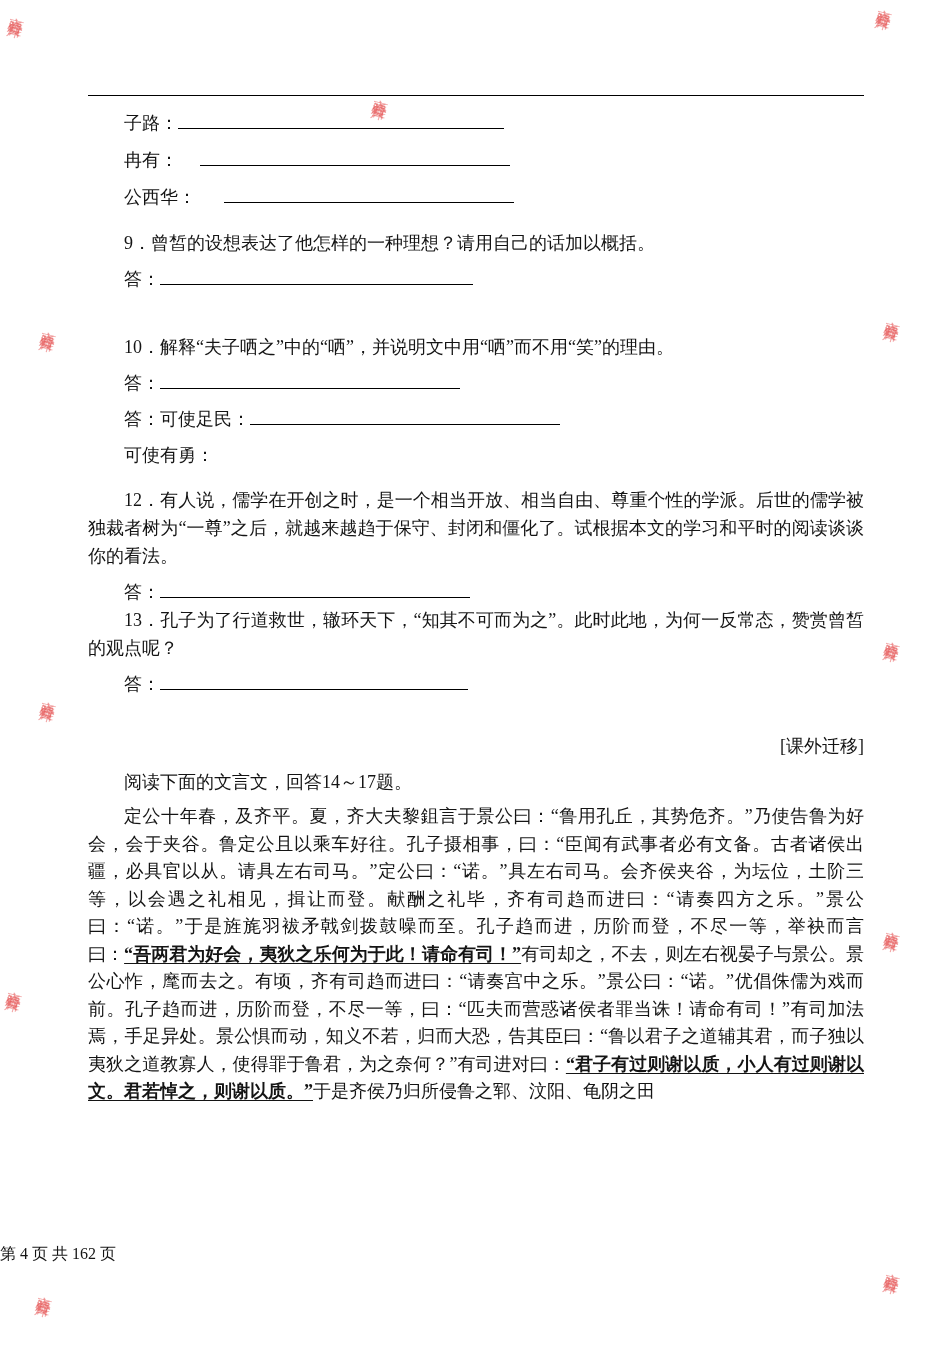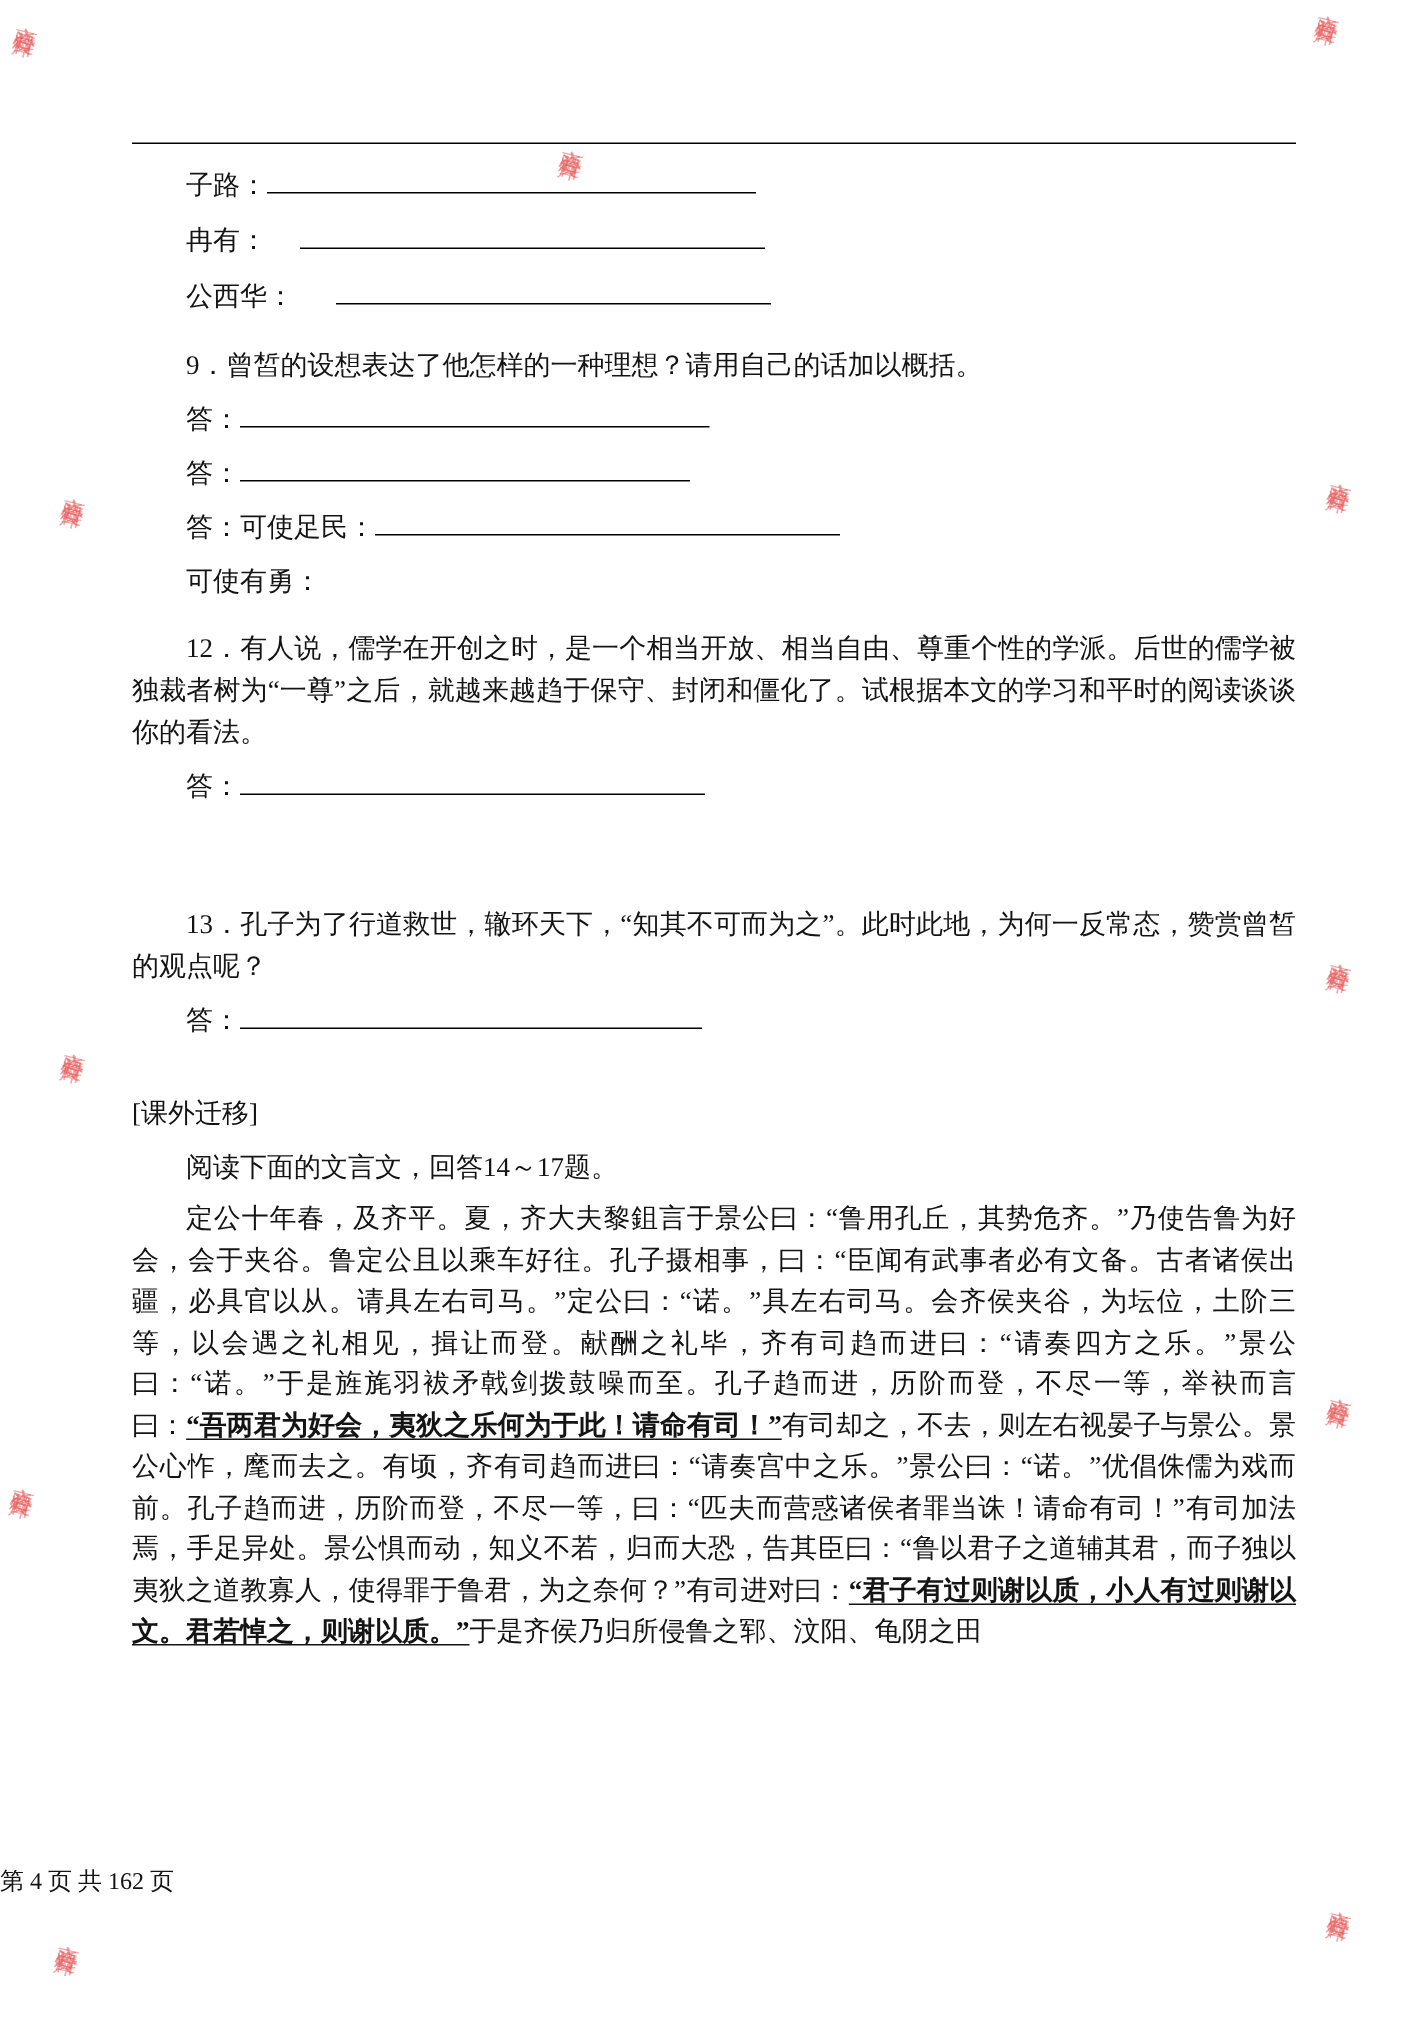--- a/index.html
+++ b/index.html
@@ -52,24 +52,24 @@
   .blank {
     display:inline-block;
     height:1.05em;
     border-bottom:1px solid #000;
     vertical-align:baseline;
   }
 
   .mt-q10 { margin-top:40px; }
   .mt-q11 { margin-top:36px; }
   .mt-q12 { margin-top:17px; }
-  .mt-q13 { margin-top:64px; }
+  .mt-q13 { }
   .mt-intro { margin-top:8px; }
 
-  .section-title { text-align:left; margin-top:34px; text-indent:0; }
+  .section-title { text-align:right; margin-top:34px; text-indent:0; }
 
   .passage {
     margin-top:7px;
     text-indent:2em;
     line-height:27.5px;
     text-align:justify;
   }
   .seg { }
   .seg.underlined {
     font-weight:bold;
@@ -110,20 +110,21 @@
 
     <div class="fill-line"><span>子路：</span><span class="blank" style="width:326px"></span></div>
 
     <div class="fill-line"><span>冉有：</span><span class="blank" style="width:310px;margin-left:22px"></span></div>
 
     <div class="fill-line"><span>公西华：</span><span class="blank" style="width:290px;margin-left:28px"></span></div>
 
     <p class="para" style="margin-top:18px">9．曾皙的设想表达了他怎样的一种理想？请用自己的话加以概括。</p>
     <div class="answer-line"><span>答：</span><span class="blank" style="width:313px"></span></div>
 
+    <p class="para mt-q10">10．解释“夫子哂之”中的“哂”，并说明文中用“哂”而不用“笑”的理由。</p>
     <div class="answer-line"><span>答：</span><span class="blank" style="width:300px"></span></div>
 
     <div class="answer-line"><span>答：可使足民：</span><span class="blank" style="width:310px"></span></div>
     <div class="answer-line"><span>可使有勇：</span></div>
 
     <p class="para mt-q12">12．有人说，儒学在开创之时，是一个相当开放、相当自由、尊重个性的学派。后世的儒学被独裁者树为“一尊”之后，就越来越趋于保守、封闭和僵化了。试根据本文的学习和平时的阅读谈谈你的看法。</p>
     <div class="answer-line"><span>答：</span><span class="blank" style="width:310px"></span></div>
 
     <p class="para mt-q13">13．孔子为了行道救世，辙环天下，“知其不可而为之”。此时此地，为何一反常态，赞赏曾皙的观点呢？</p>
     <div class="answer-line"><span>答：</span><span class="blank" style="width:308px"></span></div>

